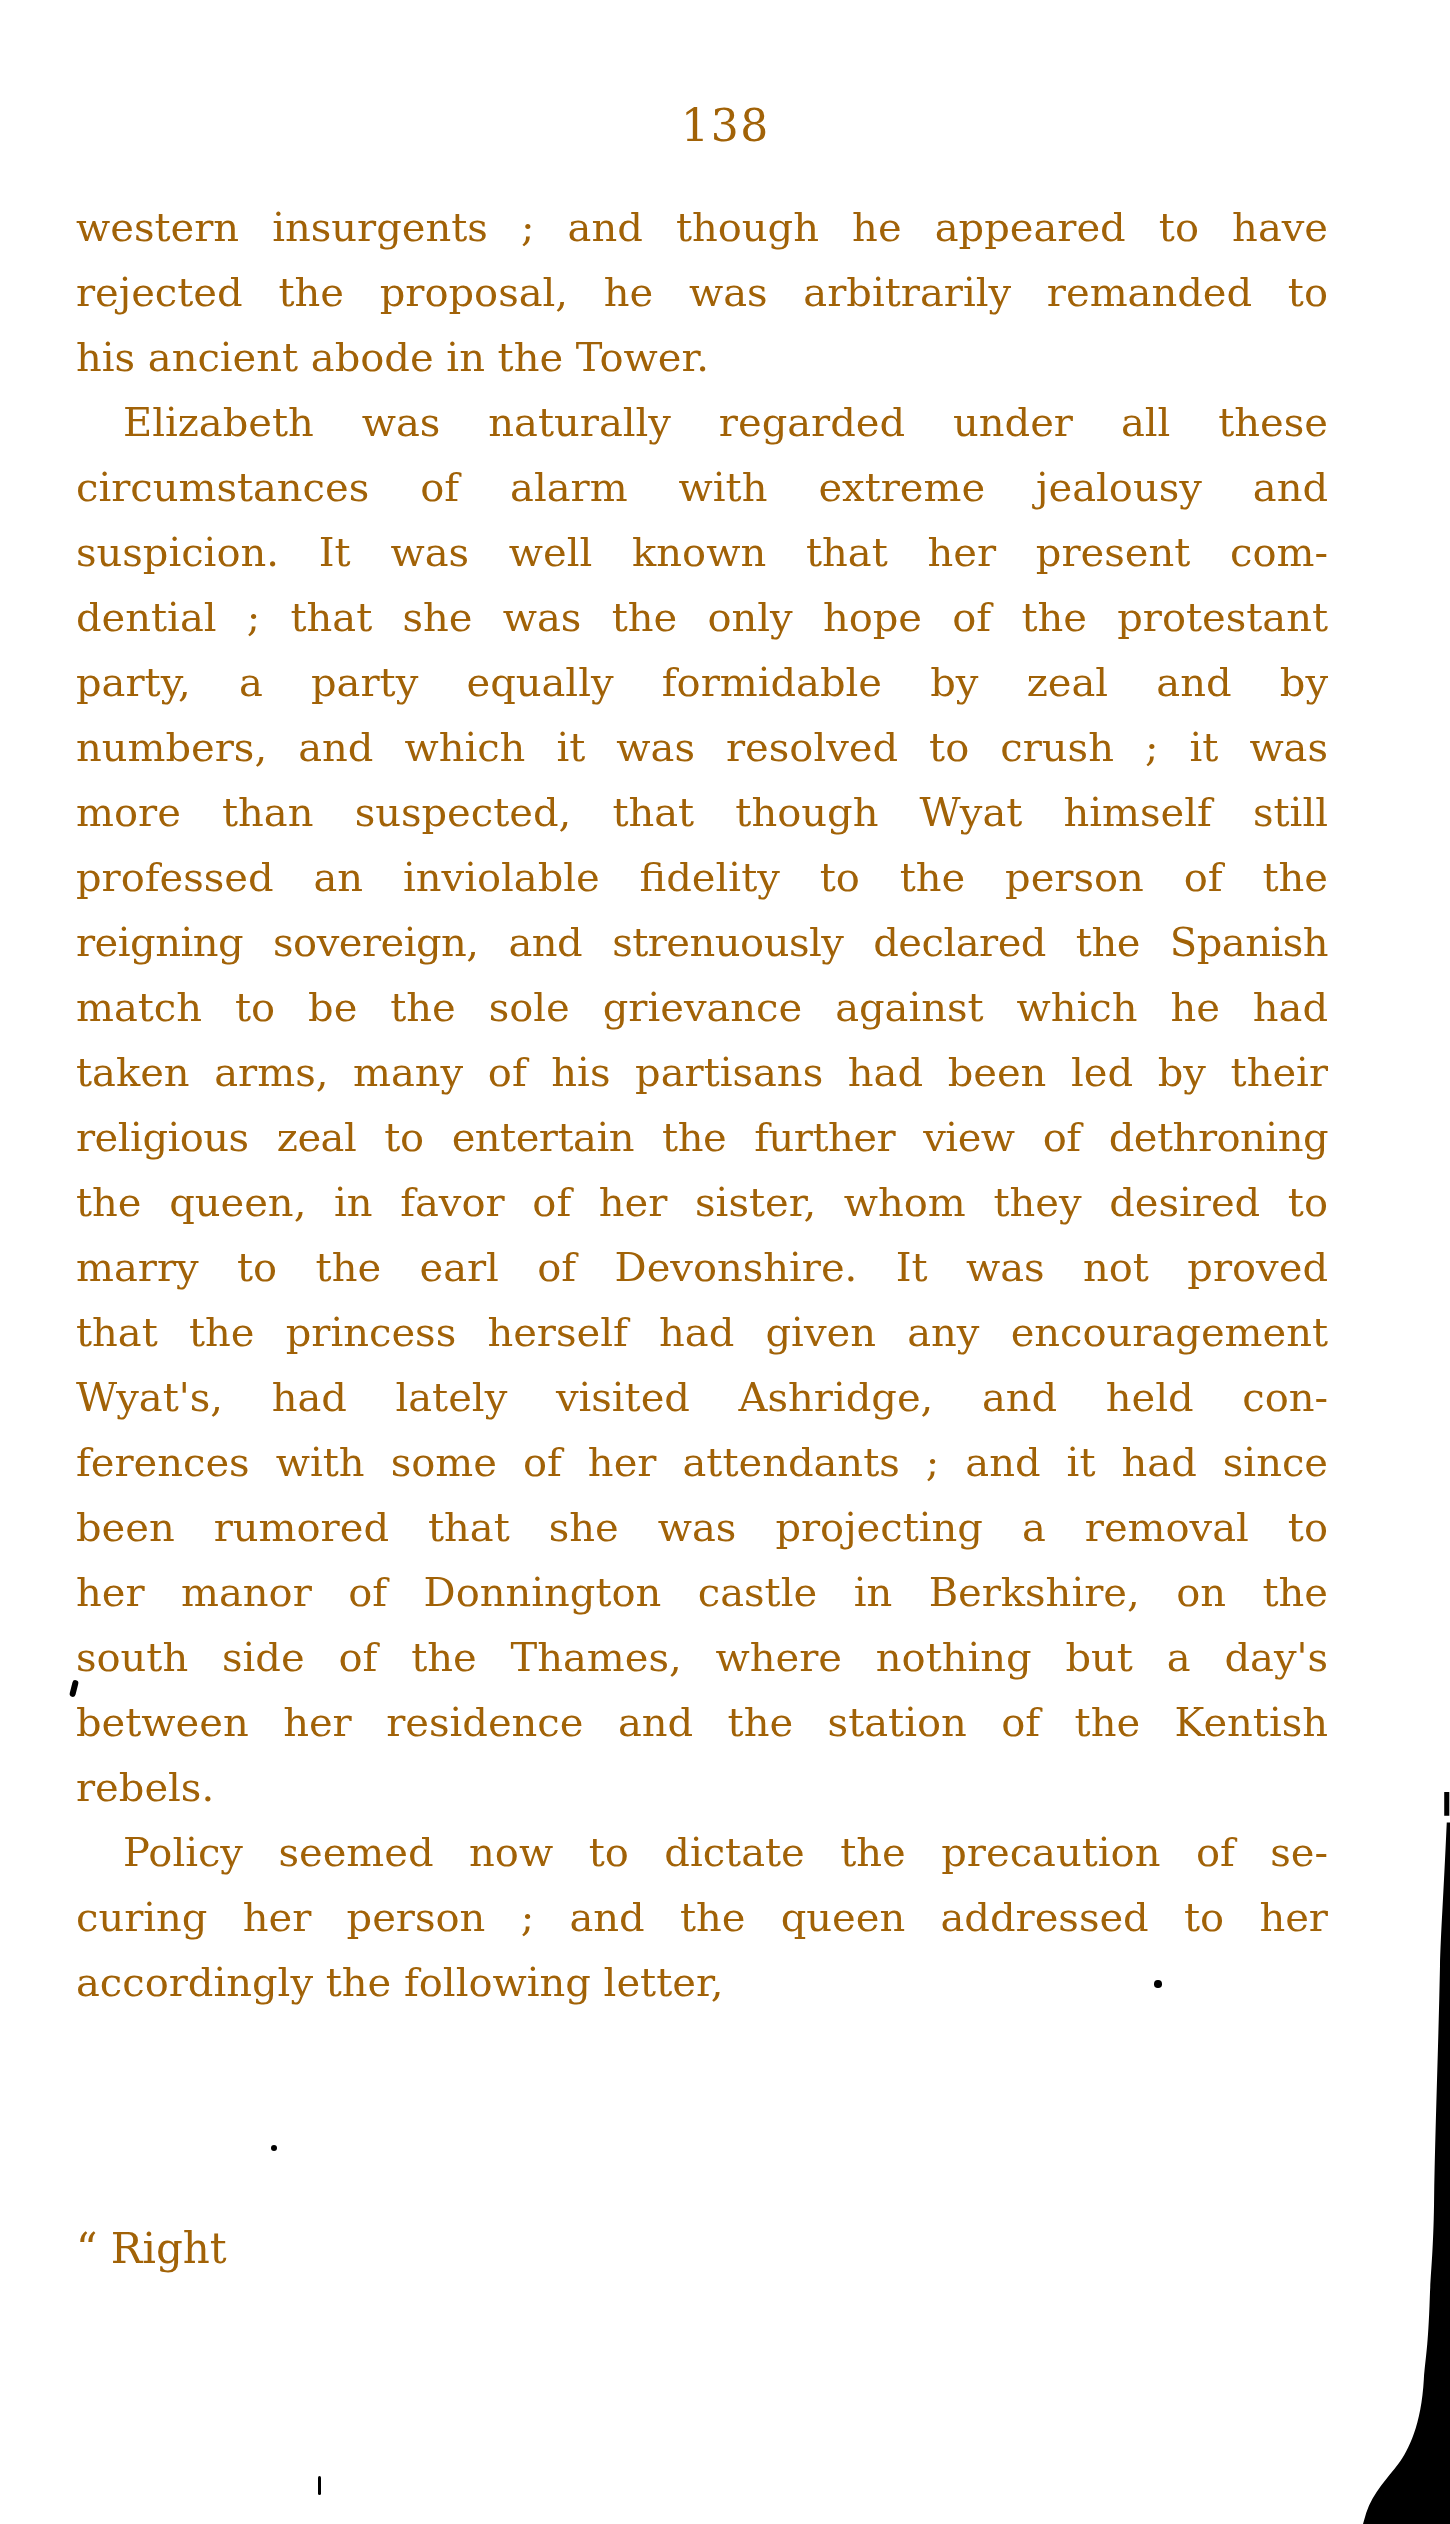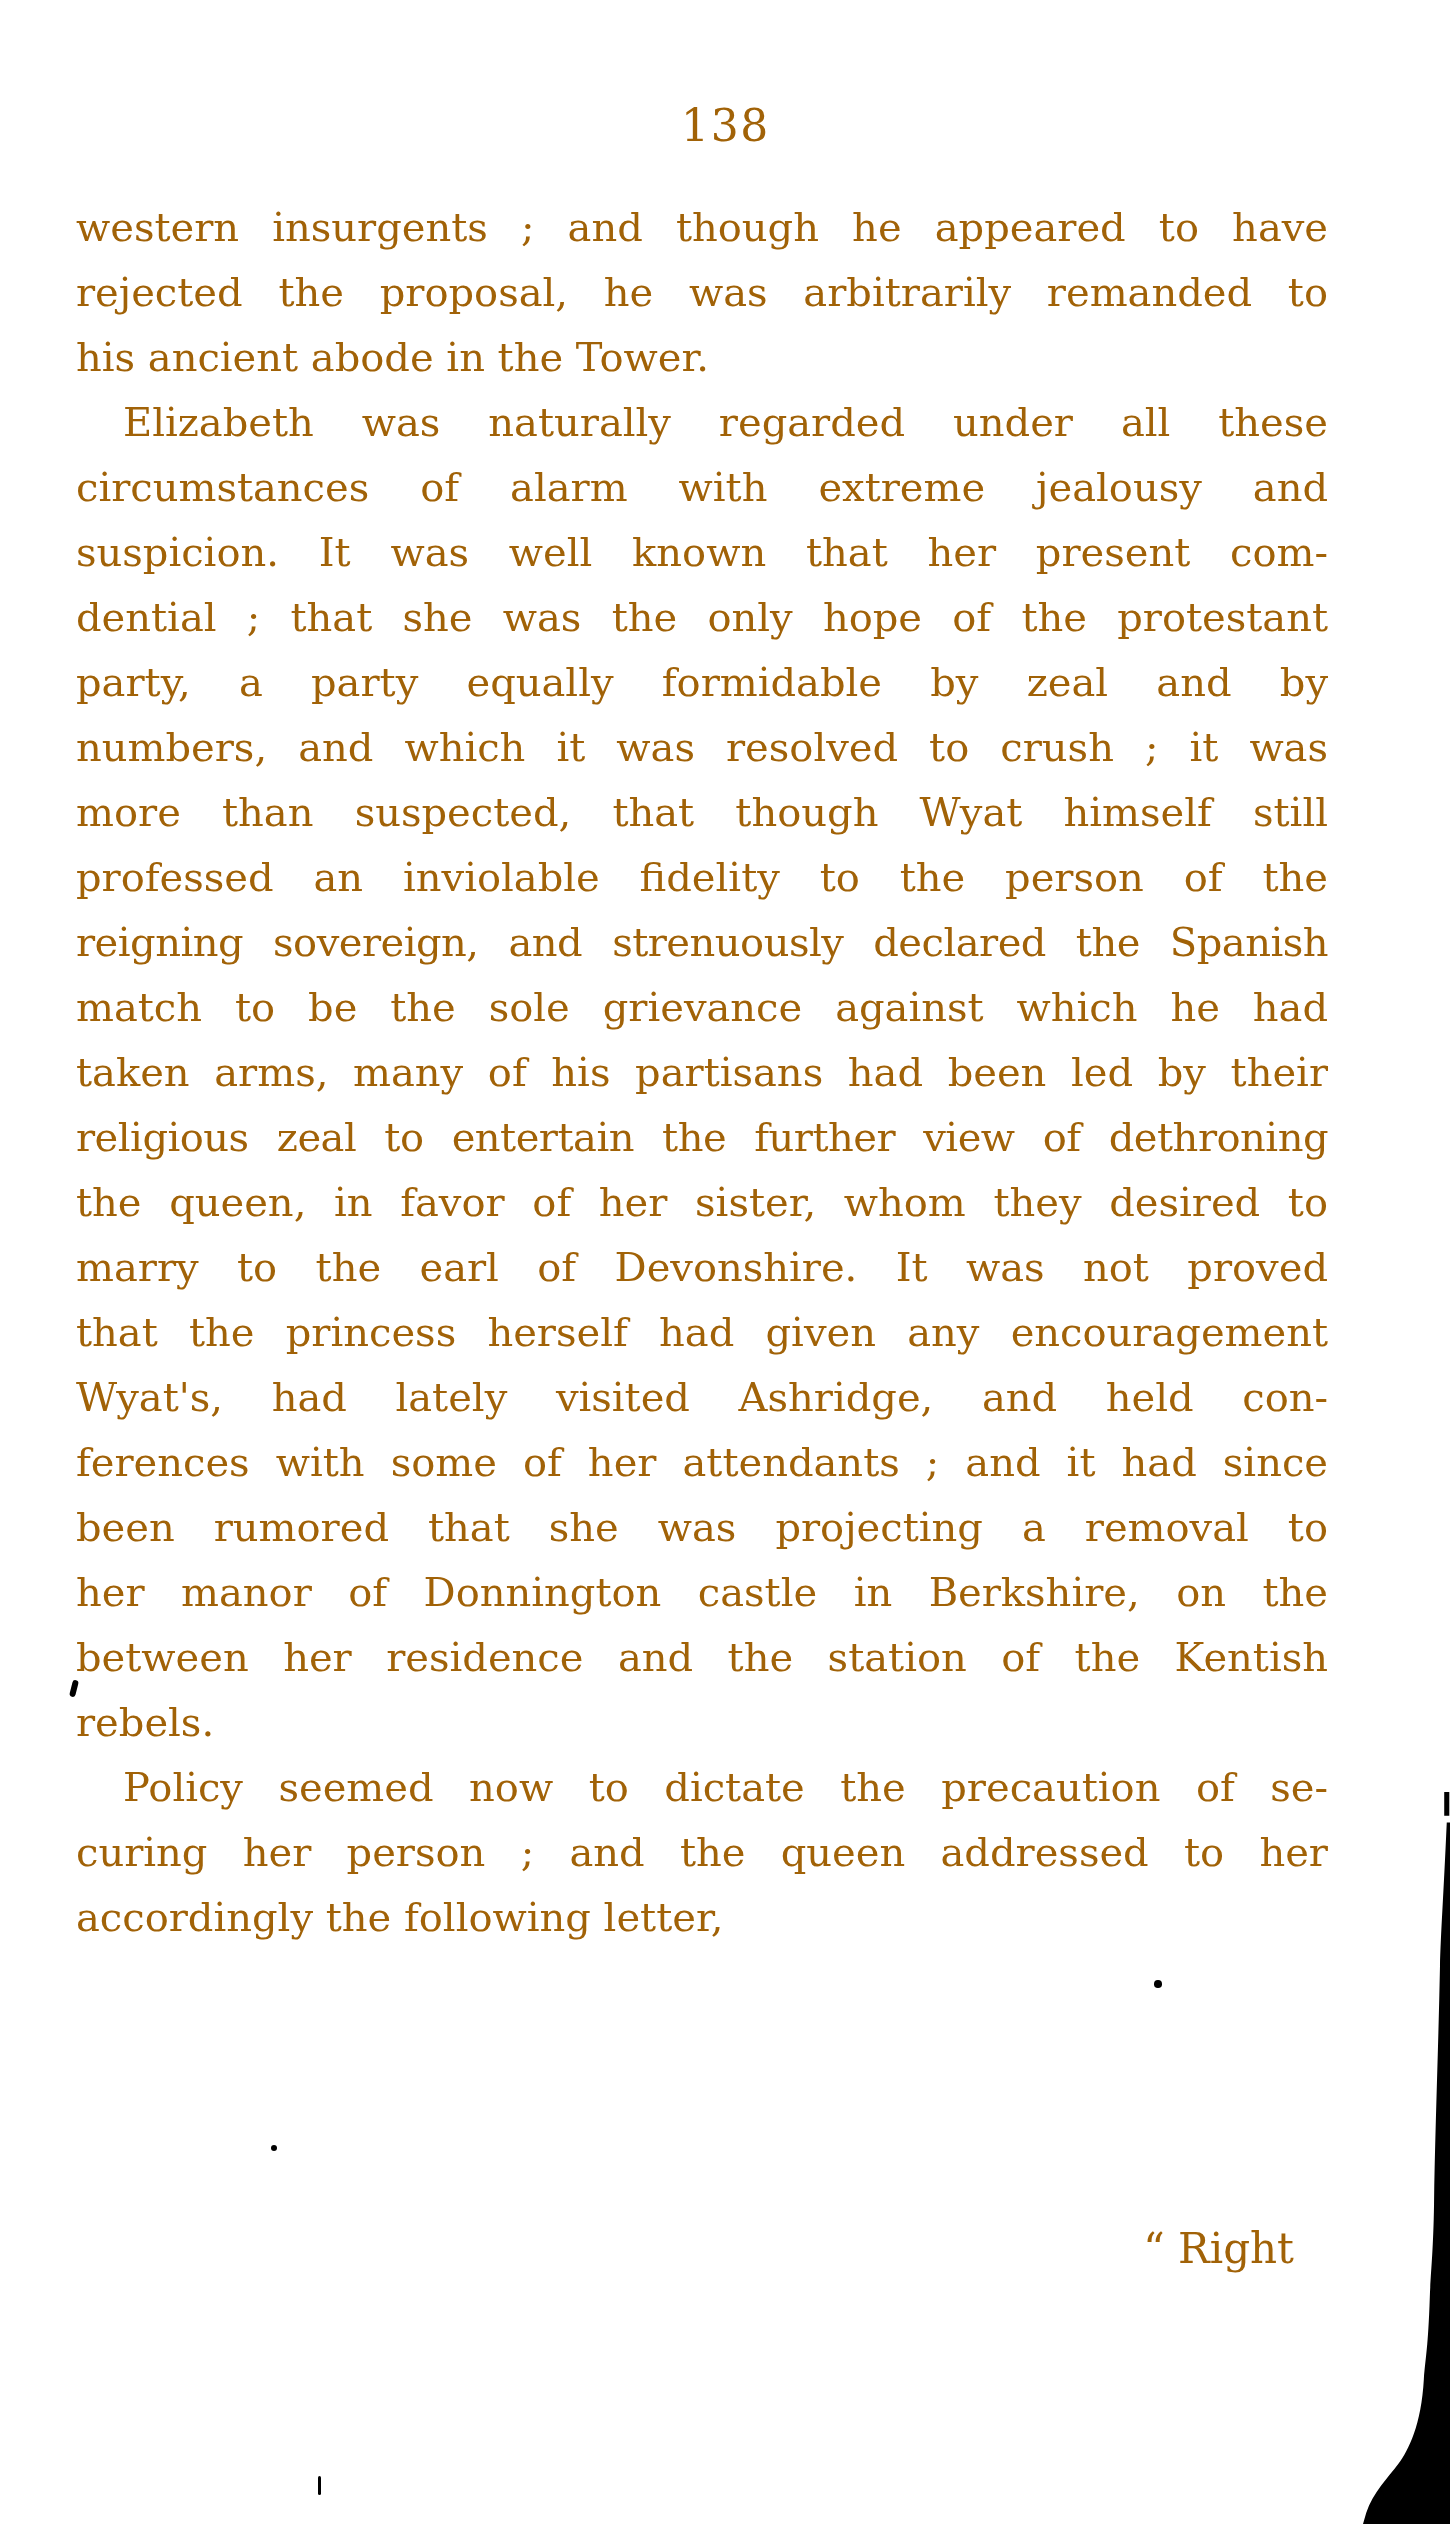--- a/index.html
+++ b/index.html
@@ -48,21 +48,21 @@
   }
   .line.tight {
     word-spacing: -6px;
     letter-spacing: -0.5px;
   }
   .catchword {
     position: absolute;
     left: 76px;
     top: 2216px;
     width: 1252px;
-    text-align: right;
+    text-align: left;
     padding-right: 34px;
     box-sizing: border-box;
     font-size: 42px;
     line-height: 65px;
   }
   .gutter-artifact {
     position: absolute;
     left: 1356px;
     top: 1780px;
     width: 95px;
@@ -134,20 +134,21 @@
 
 
       <div class="line">Wyat's, had lately visited Ashridge, and held con-</div>
 
       <div class="line">ferences with some of her attendants ; and it had since</div>
 
       <div class="line">been rumored that she was projecting a removal to</div>
 
       <div class="line">her manor of Donnington castle in Berkshire, on the</div>
 
+      <div class="line">south side of the Thames, where nothing but a day's</div>
 
 
       <div class="line">between her residence and the station of the Kentish</div>
 
       <div class="line end">rebels.</div>
 
       <div class="line indent">Policy seemed now to dictate the precaution of se-</div>
 
       <div class="line">curing her person ; and the queen addressed to her</div>
 

